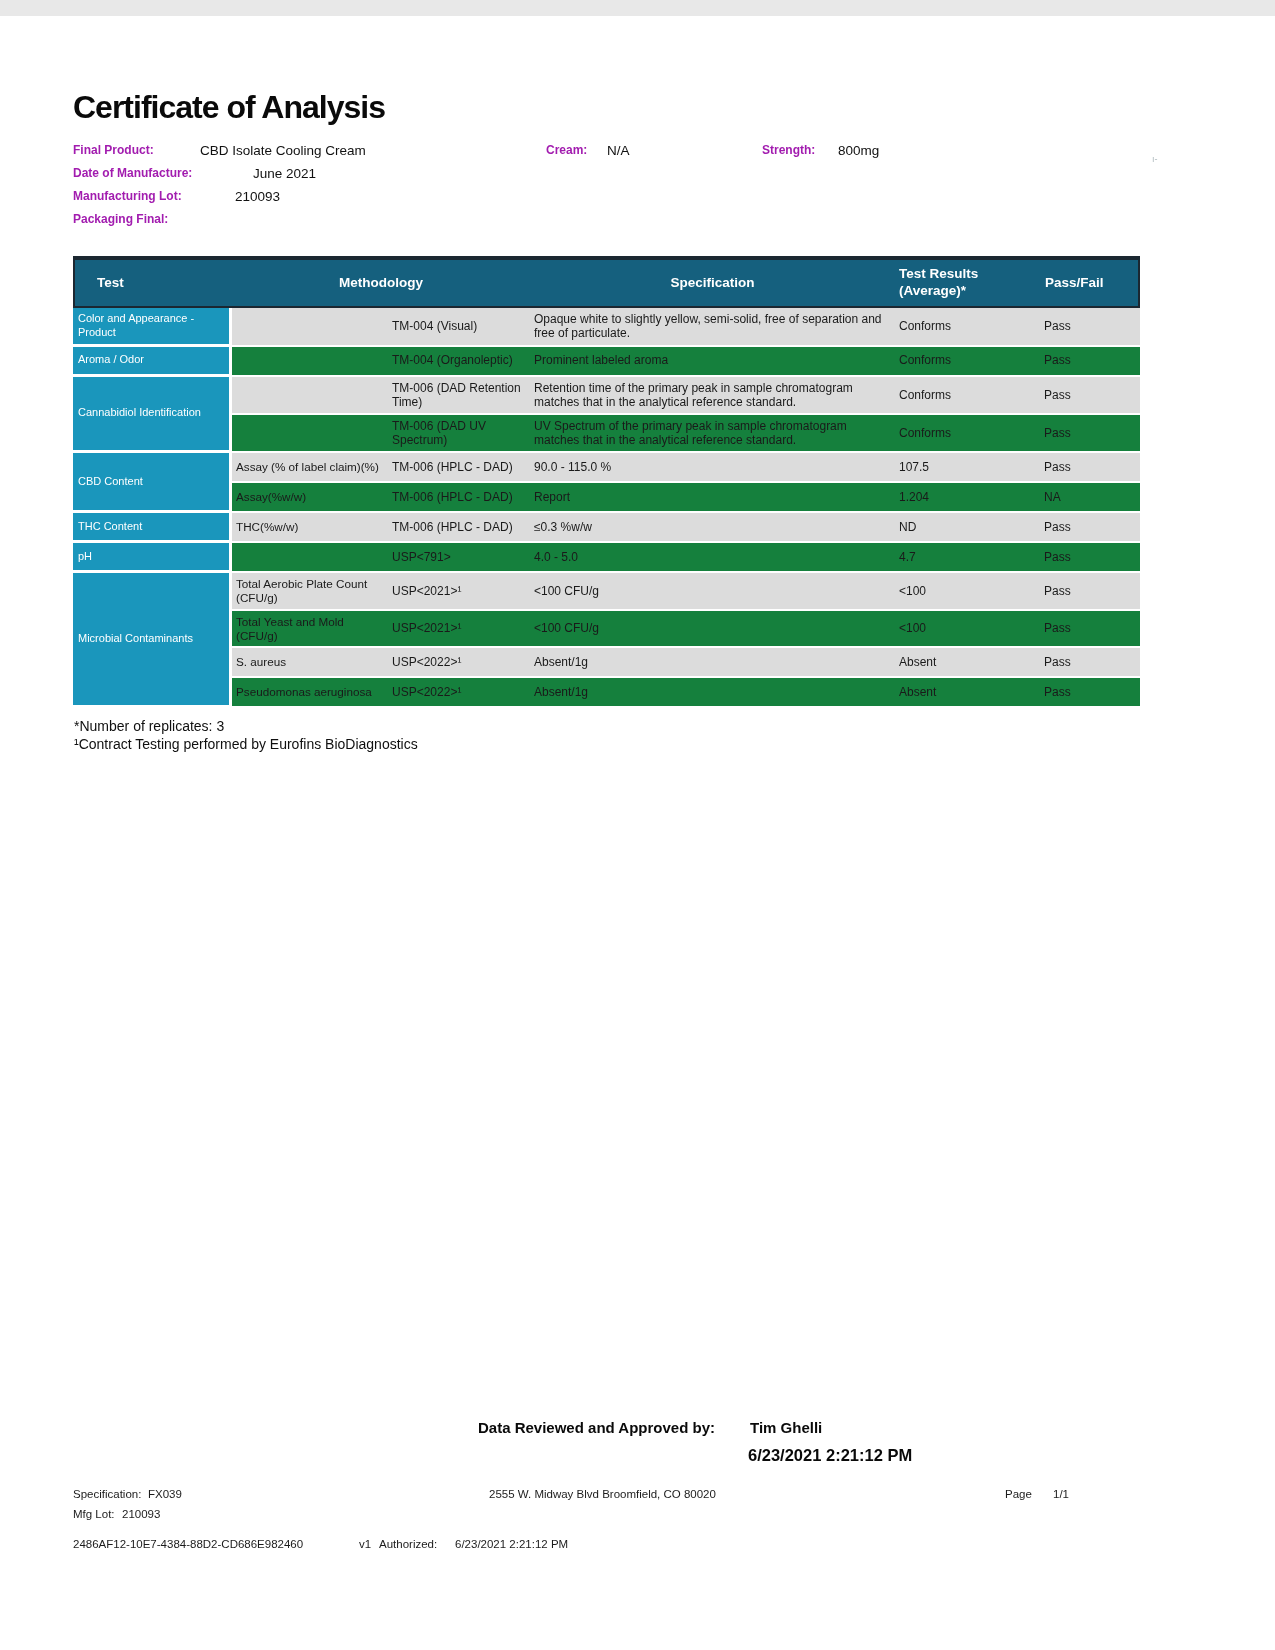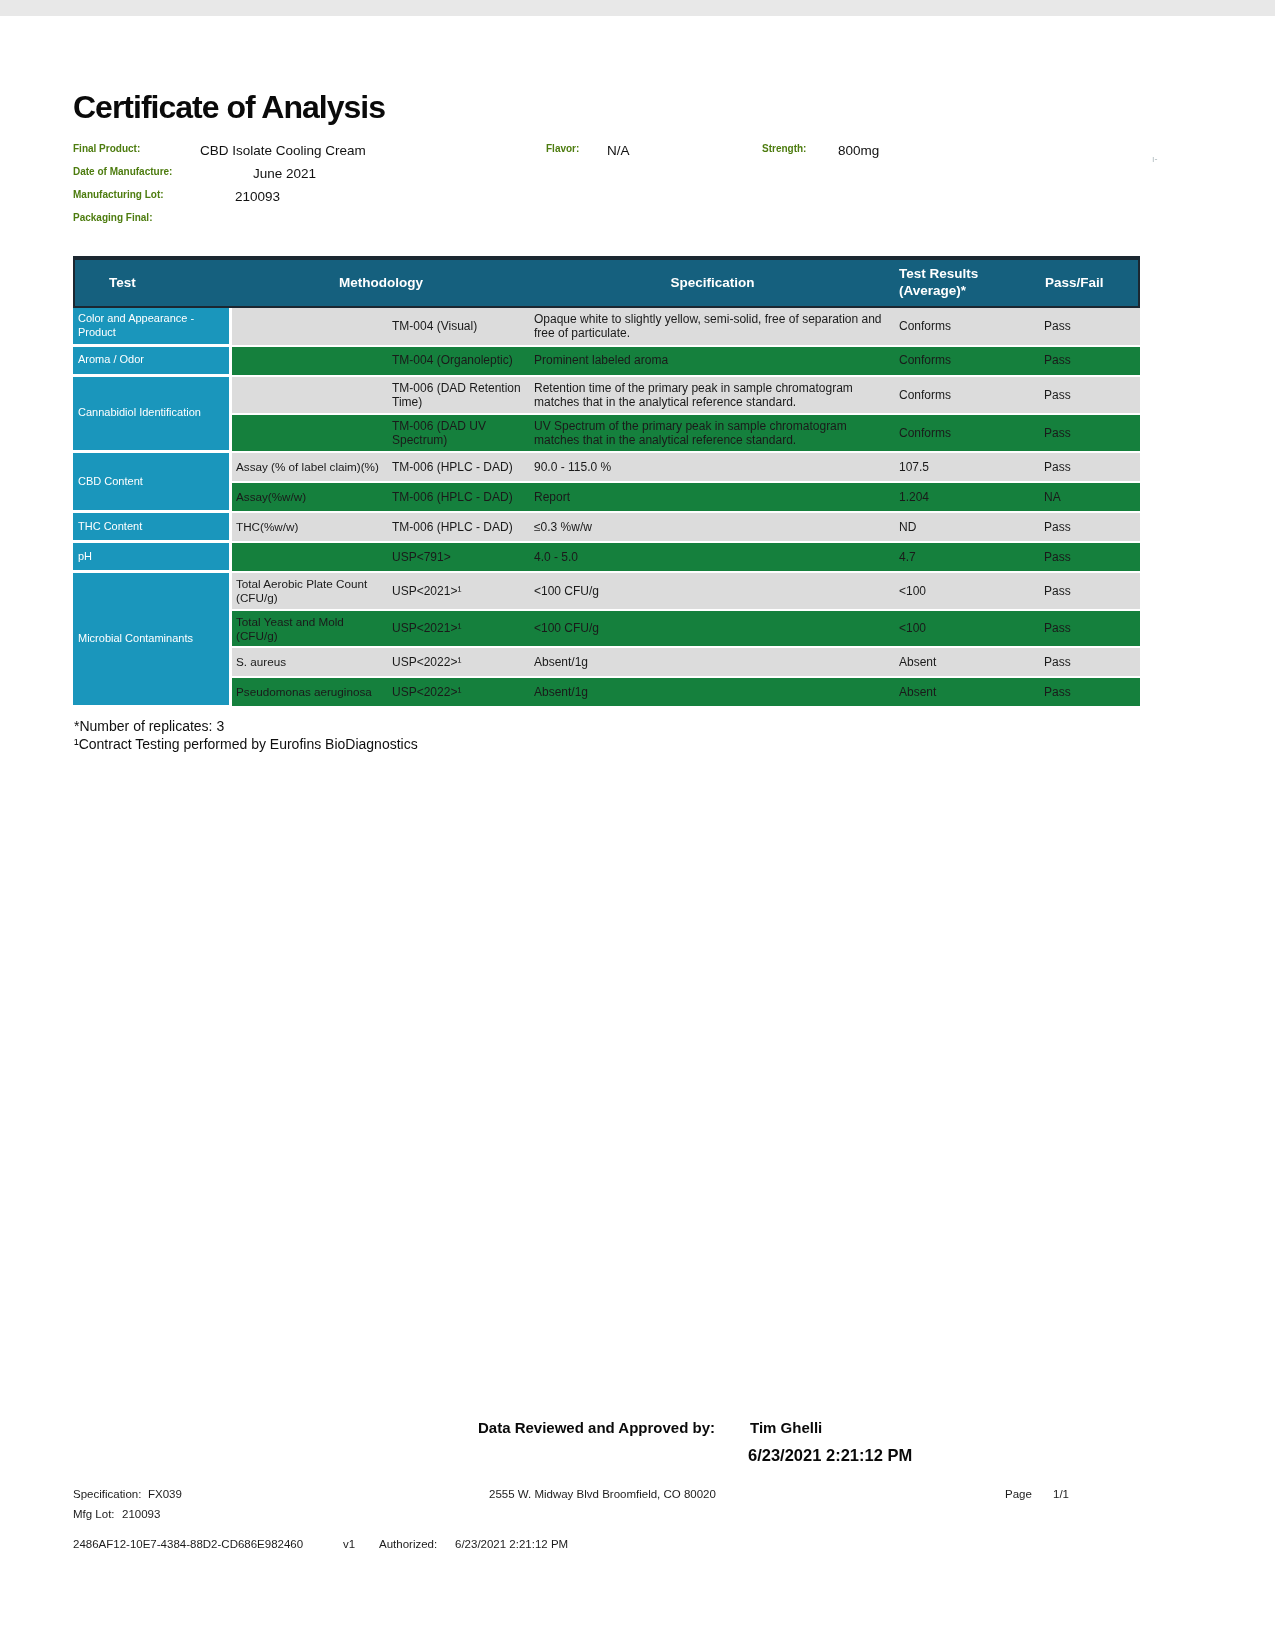--- a/index.html
+++ b/index.html
@@ -14,21 +14,21 @@
     overflow: hidden;
   }
   .abs { position: absolute; }
 
   .title {
     font-size: 32px;
     font-weight: 700;
     letter-spacing: -1px;
     color: #0a0a0a;
   }
-  .meta-label { font-weight: 700; font-size: 10px; color: #4d7c0f; }
+  .meta-label { font-weight: 700; font-size: 12px; color: #a21caf; }
   .meta-value { font-weight: 400; font-size: 13.5px; color: #111; }
 
   .artifact { font-size: 9px; color: #8a9aa0; opacity: 0.7; }
 
   
   table.coa {
     border-collapse: separate;
     border-spacing: 0;
     width: 1067px;
     table-layout: fixed;
@@ -39,21 +39,21 @@
     background: #15607e;
     color: #ffffff;
     font-weight: 700;
     font-size: 13.5px;
     height: 48px;
     vertical-align: middle;
     text-align: left;
     border-bottom: 2px solid #1b2731;
     line-height: 1.25;
   }
-  table.coa thead th.h-test { padding-left: 34px; border-left: 2px solid #1b2731; }
+  table.coa thead th.h-test { padding-left: 22px; border-left: 2px solid #1b2731; }
   table.coa thead th.h-meth { text-align: center; }
   table.coa thead th.h-spec { text-align: center; }
   table.coa thead th.h-res  { padding-left: 4px; padding-right: 30px; }
   table.coa thead th.h-pass { padding-left: 5px; border-right: 2px solid #1b2731; }
 
   table.coa tbody td {
     vertical-align: middle;
     height: 30px;
     padding: 4px 6px 4px 4px;
     border-bottom: 2px solid #ffffff;
@@ -88,21 +88,21 @@
 <body>
 
 <div class="page">
 
   <div class="abs title" style="left:73px; top:73px;">Certificate of Analysis</div>
 
   <div class="abs artifact" style="left:1152px; top:138px;">ı-</div>
 
   <span class="abs meta-label" style="left:73px; top:127px;">Final Product:</span>
   <span class="abs meta-value" style="left:200px; top:127px;">CBD Isolate Cooling Cream</span>
-  <span class="abs meta-label" style="left:546px; top:127px;">Flavor:</span>
+  <span class="abs meta-label" style="left:546px; top:127px;">Cream:</span>
   <span class="abs meta-value" style="left:607px; top:127px;">N/A</span>
   <span class="abs meta-label" style="left:762px; top:127px;">Strength:</span>
   <span class="abs meta-value" style="left:838px; top:127px;">800mg</span>
 
   <span class="abs meta-label" style="left:73px; top:150px;">Date of Manufacture:</span>
   <span class="abs meta-value" style="left:253px; top:150px;">June 2021</span>
 
   <span class="abs meta-label" style="left:73px; top:173px;">Manufacturing Lot:</span>
   <span class="abs meta-value" style="left:235px; top:173px;">210093</span>
 
@@ -234,17 +234,17 @@
   <span class="abs foot" style="left:73px; top:1472px;text-align:right;">Specification:</span>
   <span class="abs foot" style="left:148px; top:1472px;">FX039</span>
   <span class="abs foot" style="left:489px; top:1472px;">2555 W. Midway Blvd Broomfield, CO 80020</span>
   <span class="abs foot" style="left:1005px; top:1472px;">Page</span>
   <span class="abs foot" style="left:1053px; top:1472px;">1/1</span>
 
   <span class="abs foot" style="left:73px; top:1492px;">Mfg Lot:</span>
   <span class="abs foot" style="left:122px; top:1492px;">210093</span>
 
   <span class="abs foot" style="left:73px; top:1522px;">2486AF12-10E7-4384-88D2-CD686E982460</span>
-  <span class="abs foot" style="left:343px; top:1522px;">v1</span>
+  <span class="abs foot" style="left:359px; top:1522px;">v1</span>
   <span class="abs foot" style="left:379px; top:1522px;">Authorized:</span>
   <span class="abs foot" style="left:455px; top:1522px;">6/23/2021 2:21:12 PM</span>
 
 </div>
 
 </body></html>

